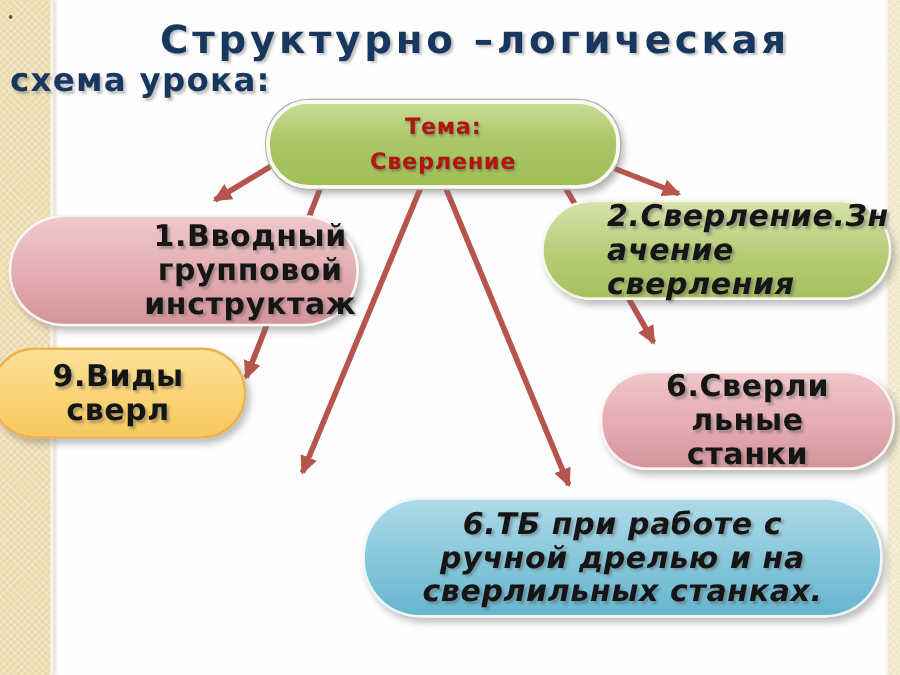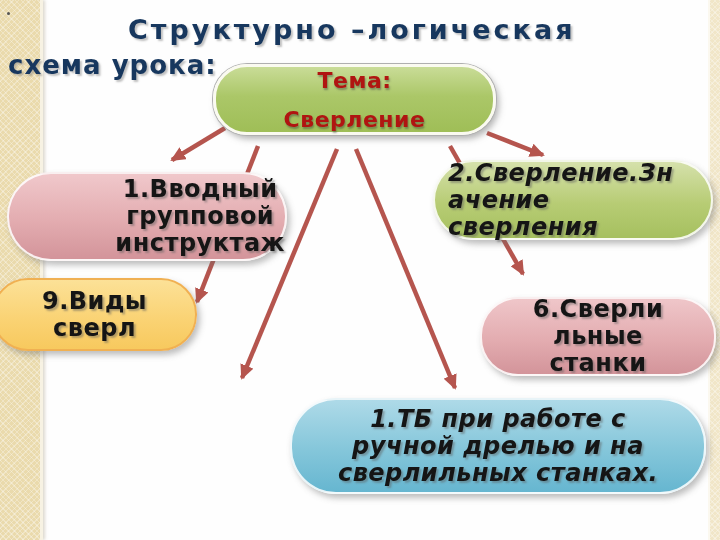--- a/index.html
+++ b/index.html
@@ -11,45 +11,45 @@
     background-image:
       repeating-linear-gradient(45deg, rgba(255,255,255,0.30) 0 1px, transparent 1px 4px),
       repeating-linear-gradient(-45deg, rgba(255,255,255,0.30) 0 1px, transparent 1px 4px);}
   .stripe-left{left:0;width:40px;border-right:3px solid #F7F2E3;box-shadow:2px 0 3px rgba(160,150,120,0.35);}
   .stripe-right{right:0;width:10px;background-color:#F1E6C8;border-left:2px solid #FBF8EF;}
 
   .corner-dot{position:absolute;left:7px;top:12px;width:3px;height:3px;background:#555;border-radius:50%;}
 
   .title-line{position:absolute;font-weight:bold;color:#17375E;
     text-shadow:2px 2px 2px rgba(120,120,120,0.45);white-space:nowrap;}
-  .title1{left:128px;top:14px;font-size:27px;letter-spacing:3px;}
+  .title1{left:128px;top:14px;font-size:31px;letter-spacing:3px;}
   .title2{left:8px;top:50px;font-size:26px;letter-spacing:1px;}
 
   .arrow-layer{position:absolute;left:0;top:0;z-index:1;}
 
   .pill{position:absolute;z-index:2;display:flex;align-items:center;justify-content:center;
     text-align:center;font-weight:bold;color:#151515;font-size:24px;line-height:27px;
     letter-spacing:0.5px;white-space:pre-line;
     border:2px solid rgba(255,255,255,0.85);
     box-shadow:3px 4px 6px rgba(110,110,110,0.45);
     text-shadow:2px 2px 2px rgba(90,90,90,0.45);}
 
-  .topic{left:213px;top:64px;width:277px;height:65px;border-radius:34px;z-index:3;
+  .topic{left:213px;top:80px;width:277px;height:65px;border-radius:34px;z-index:3;
     background:linear-gradient(180deg,#C9DC97 0%,#ABC768 45%,#9FBE57 100%);
     border:3px solid #FAFAF0;
     box-shadow:0 0 0 1px #AFAFAF,3px 4px 6px rgba(110,110,110,0.5);
-    color:#B01511;font-size:22px;line-height:39px;
+    color:#B01511;font-size:18px;line-height:28px;
     text-shadow:1px 2px 2px rgba(60,60,60,0.45);}
 
   .node1{left:7px;top:172px;width:276px;height:85px;border-radius:44px;
     background:linear-gradient(180deg,#F0C8CB 0%,#E3ACB0 55%,#D3949A 100%);justify-content:flex-end;}
 
   .node2{left:433px;top:160px;width:280px;height:80px;border-radius:40px;
     background:linear-gradient(180deg,#D5E1AB 0%,#B7CC74 55%,#A6C05F 100%);
-    font-style:italic;justify-content:flex-start;text-align:left;padding-left:13px;box-sizing:border-box;}
+    font-style:italic;justify-content:flex-end;text-align:left;padding-left:13px;box-sizing:border-box;}
 
   .node3{left:-8px;top:278px;width:201px;height:69px;border-radius:36px;
     background:linear-gradient(180deg,#FCE197 0%,#FAD272 60%,#F7C95E 100%);
     border-color:#F0B052;}
 
   .node4{left:38px;top:392px;width:234px;height:85px;border-radius:44px;
     background:linear-gradient(180deg,#F7B172 0%,#F0914B 55%,#EA7A28 100%);}
 
   .node5{left:480px;top:297px;width:232px;height:75px;border-radius:38px;
     background:linear-gradient(180deg,#EFC6C9 0%,#E3ACB0 55%,#D3949A 100%);}
@@ -101,21 +101,21 @@
   </div>
 
 
   <div class="pill node5">
     <span>6.Сверли
 льные
 станки</span>
   </div>
 
   <div class="pill node6">
-    <span>1.ТБ при работе с
+    <span>6.ТБ при работе с
 ручной дрелью и на
 сверлильных станках.</span>
   </div>
 
   <div class="pill topic">
     <span>Тема:
 Сверление</span>
   </div>
 
   <div class="title-line title1">Структурно –логическая</div>

